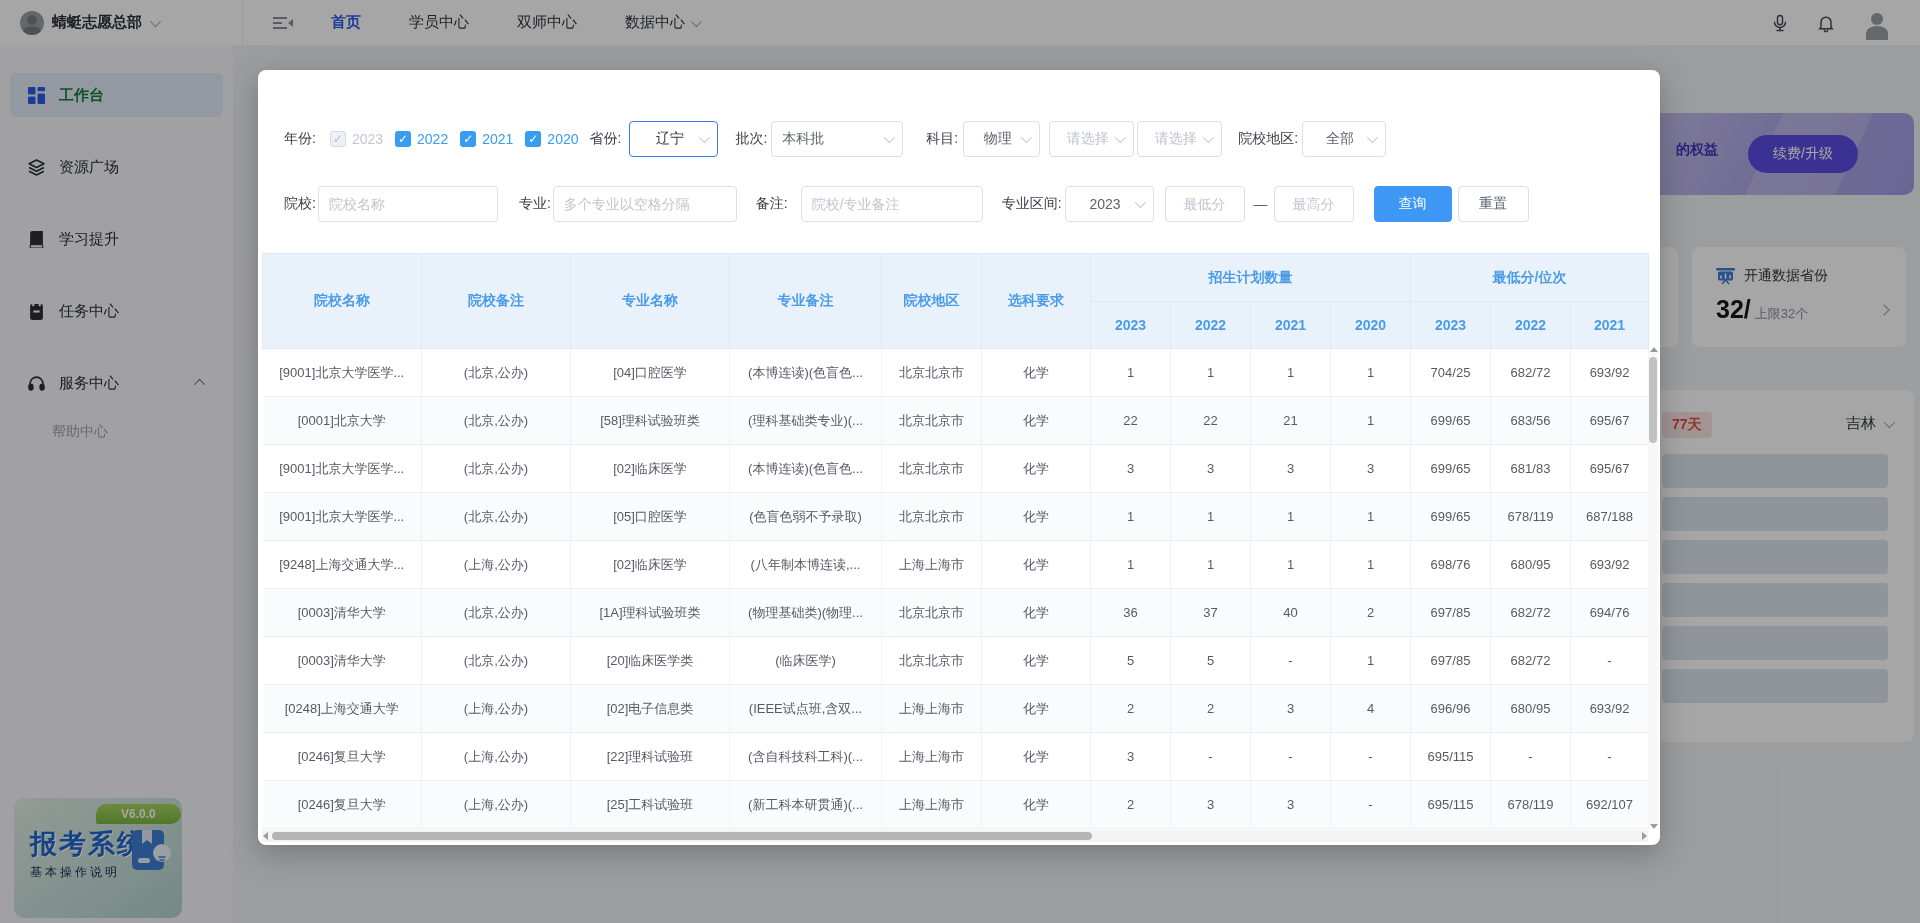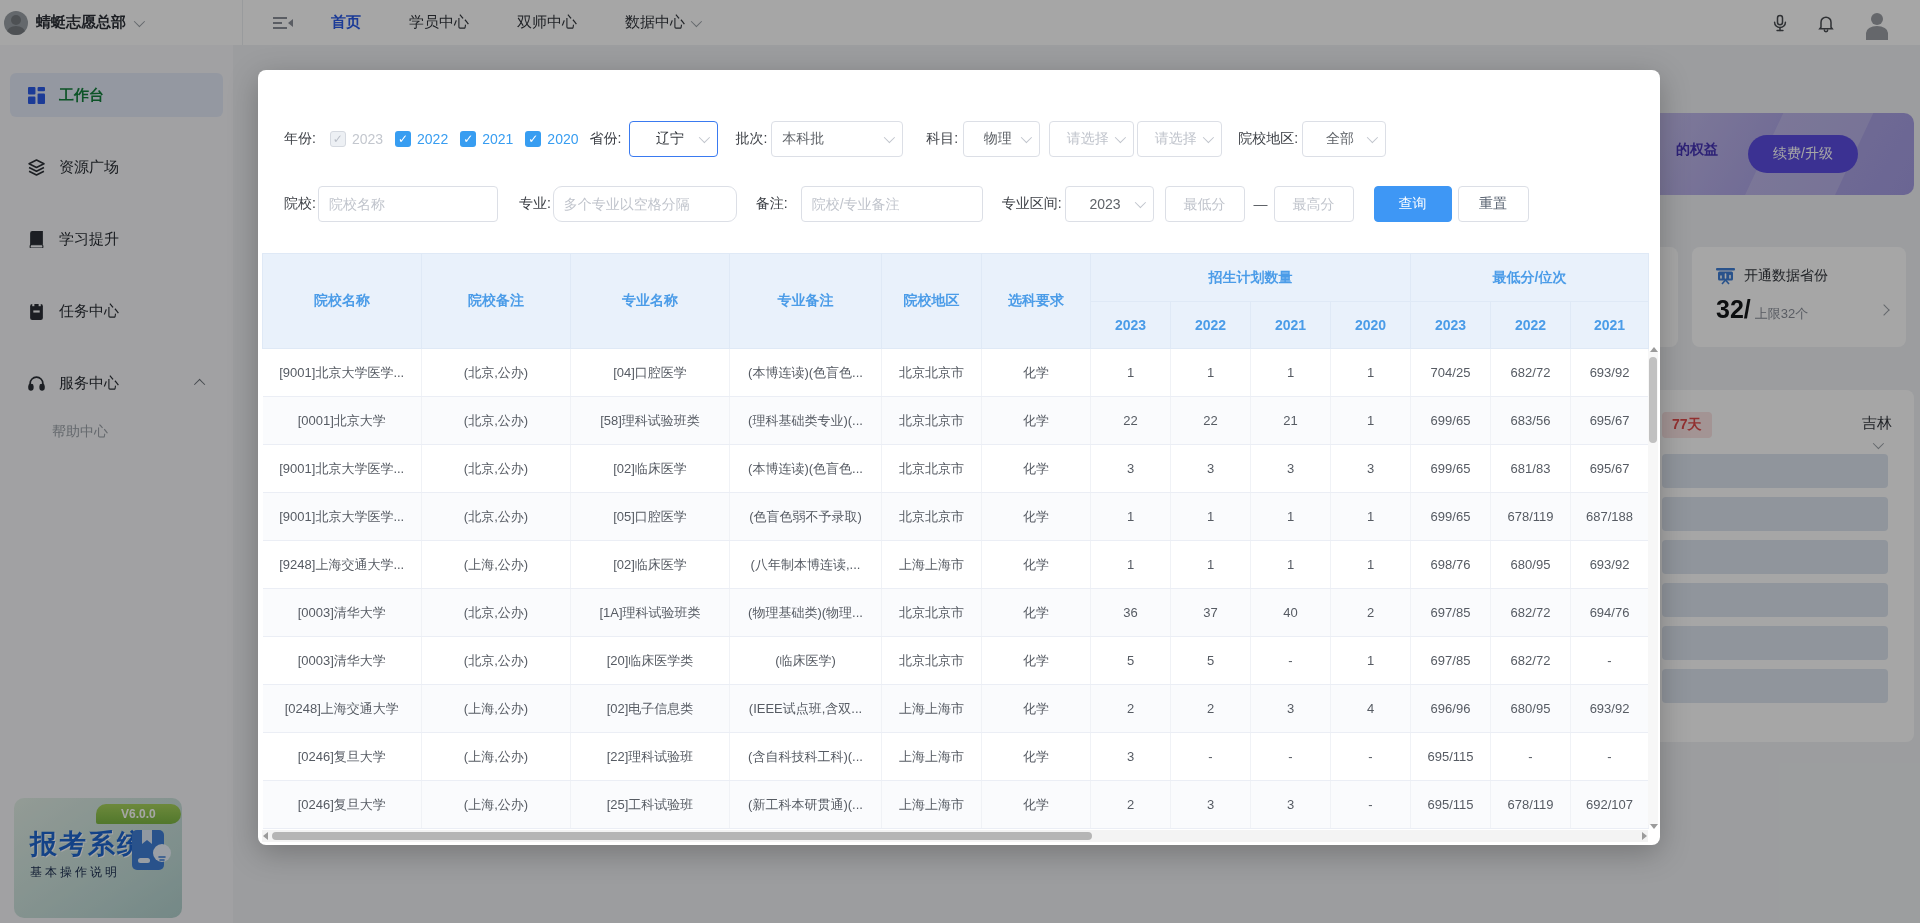--- a/index.html
+++ b/index.html
@@ -2,21 +2,21 @@
 <html><head>
 <meta charset="utf-8">
 <style>
   * { margin:0; padding:0; box-sizing:border-box; }
   html,body { width:1920px; height:923px; overflow:hidden; background:#f0f2f5;
     font-family:"Liberation Sans","DejaVu Sans",sans-serif; }
 
   
   .topbar { position:absolute; left:0; top:0; width:1920px; height:45px; background:#fff;
     display:flex; align-items:center; z-index:1; }
-  .org { display:flex; align-items:center; gap:8px; padding-left:4px; width:242px; }
+  .org { display:flex; align-items:center; gap:8px; padding-left:20px; width:242px; }
   .avatar-sm { width:24px; height:24px; border-radius:50%; background:#9aa0a6; position:relative; overflow:hidden; flex:0 0 auto; }
   .avatar-sm::before { content:""; position:absolute; left:7px; top:4px; width:10px; height:10px; border-radius:50%; background:#787d82; }
   .avatar-sm::after { content:""; position:absolute; left:3px; top:15px; width:18px; height:12px; border-radius:50% 50% 0 0; background:#787d82; }
   .org-name { font-size:15px; font-weight:bold; color:#2b2f36; }
   .chev { display:inline-block; width:8px; height:8px; border-right:1.5px solid #9aa0a6; border-bottom:1.5px solid #9aa0a6; transform:rotate(45deg) translateY(-2px); }
   .topbar-divider { width:1px; height:45px; background:#eceef1; }
   .collapse-ic { margin-left:30px; width:20px; height:16px; position:relative; cursor:pointer; }
   .collapse-ic span { position:absolute; left:0; width:14px; height:2px; background:#8a8f99; }
   .collapse-ic span:nth-child(1){top:2px;} .collapse-ic span:nth-child(2){top:7px; width:9px;} .collapse-ic span:nth-child(3){top:12px;}
   .collapse-ic::after { content:""; position:absolute; right:0; top:4px; border-top:4px solid transparent; border-bottom:4px solid transparent; border-right:5px solid #8a8f99; }
@@ -57,21 +57,21 @@
   .renew-btn { position:absolute; left:108px; top:22px; width:110px; height:38px; border-radius:19px; background:#5b4ce0; color:#fff; font-size:14px; border:none; cursor:pointer; }
   .card-sliver { position:absolute; left:22px; top:247px; width:26px; height:100px; border-radius:8px; background:#fff; }
   .data-card { position:absolute; left:62px; top:247px; width:214px; height:100px; border-radius:8px; background:#fff; }
   .data-card-head { display:flex; align-items:center; gap:9px; padding:20px 0 0 24px; font-size:14px; color:#33373d; }
   .data-count-row { display:flex; align-items:baseline; padding:10px 0 0 24px; }
   .data-count { font-size:25px; font-weight:800; color:#15171a; }
   .data-limit { font-size:13px; color:#8a8f99; margin-left:4px; }
   .data-chev { margin-left:auto; margin-right:18px; width:8px; height:8px; border-right:1.5px solid #9aa0a6; border-top:1.5px solid #9aa0a6; transform:rotate(45deg); align-self:center; }
   .list-card { position:absolute; left:10px; top:390px; width:274px; height:352px; border-radius:8px; background:#fff; }
   .days-badge { position:absolute; left:22px; top:22px; background:#fbe3e3; color:#e04b4b; font-size:14px; font-weight:bold; padding:4px 10px; border-radius:4px; }
-  .prov-select { position:absolute; right:22px; top:24px; display:flex; align-items:center; gap:8px; font-size:15px; color:#33373d; cursor:pointer;flex-direction:column; }
+  .prov-select { position:absolute; right:22px; top:24px; display:flex; align-items:center; gap:8px; font-size:15px; color:#33373d; cursor:pointer; }
   .list-bar { position:absolute; left:22px; width:226px; height:34px; border-radius:4px; background:#dde5f0; }
 
   
   .overlay { position:absolute; inset:0; background:rgba(0,0,0,0.35); z-index:10; }
 
   
   .modal { position:absolute; left:258px; top:70px; width:1402px; height:775px; background:#fff;
     border-radius:8px; z-index:20; box-shadow:0 8px 30px rgba(0,0,0,0.25); }
   .modal-header { height:46px; display:flex; align-items:center; padding:0 24px; }
   .modal-title { font-size:16px; font-weight:bold; color:#33373d; }
@@ -315,21 +315,21 @@
     <span class="sel" style="width:84px;margin-left:4px">
       <span class="sel-text">全部</span>
         <span class="chev"></span>
     </span>
   </div>
 
   <div class="frow frow2">
     <span class="flabel">院校:</span>
     <input class="tin" style="width: 180px; margin-left: 2px;" placeholder="院校名称">
     <span class="flabel" style="margin-left:21px">专业:</span>
-    <input class="tin" style="width: 184px; margin-left: 2px; border-radius: 9px;" placeholder="多个专业以空格分隔">
+    <input class="tin" style="width: 184px; margin-left: 2px;" placeholder="多个专业以空格分隔">
     <span class="flabel" style="margin-left:19px">备注:</span>
     <input class="tin" style="width: 182px; margin-left: 13px;" placeholder="院校/专业备注">
     <span class="flabel" style="margin-left:19px">专业区间:</span>
     <span class="sel" style="width:89px;margin-left:3px">
       <span class="sel-text">2023</span>
         <span class="chev"></span>
     </span>
     <input class="tin" style="width: 80px; margin-left: 11px; text-align: center;" placeholder="最低分">
     <span class="dash">—</span>
     <input class="tin" style="width: 80px; margin-left: 6px; text-align: center;" placeholder="最高分">

